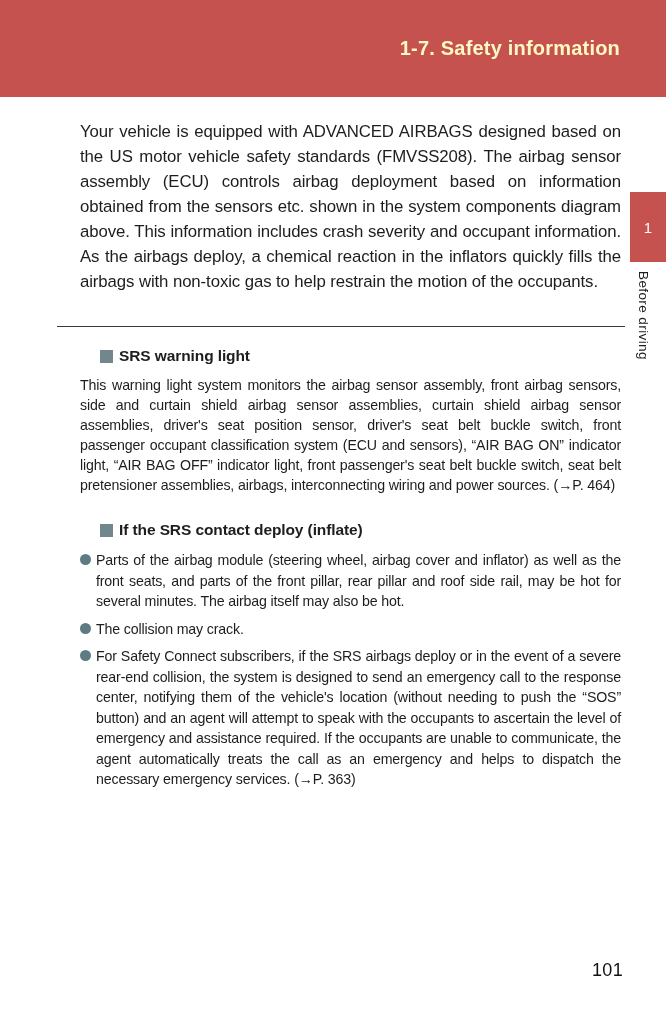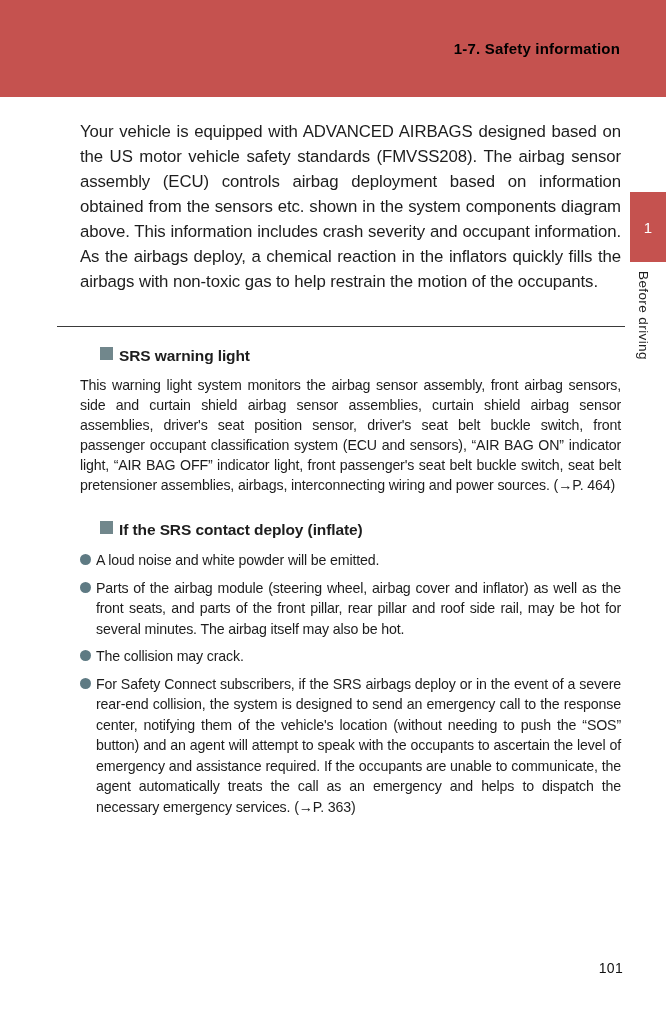--- a/index.html
+++ b/index.html
@@ -17,21 +17,21 @@
     color:var(--text-ink);
     overflow:hidden;
   }
   .header-bar{
     position:absolute;top:0;left:0;width:666px;height:97px;
     background:var(--header-red);
     display:flex;align-items:center;justify-content:flex-end;
     padding-right:46px;
   }
   .header-title{
-    color:#000000;font-size:15px;font-weight:600;letter-spacing:.2px;
+    color:#fef9c3;font-size:20px;font-weight:600;letter-spacing:.2px;
   }
   .chapter-tab{
     position:absolute;top:192px;right:0;width:36px;height:70px;
     background:var(--header-red);
     display:flex;align-items:center;justify-content:center;
   }
   .chapter-tab-number{color:#ffffff;font-size:15px;font-weight:400;}
   .chapter-tab-label{
     position:absolute;top:271px;left:633px;width:18px;height:110px;
     writing-mode:vertical-rl;
@@ -42,21 +42,21 @@
     position:absolute;top:119px;left:80px;width:541px;
     font-size:16.8px;line-height:25px;text-align:justify;
     letter-spacing:-0.1px;
   }
   .section-divider{
     position:absolute;top:326px;left:57px;width:568px;height:0;
     border-top:1px solid #3a3a3a;
   }
   .section-heading{
     position:absolute;left:63px;
-    display:flex;gap:6px;
+    display:flex;align-items:center;gap:6px;
     font-size:15.5px;font-weight:700;letter-spacing:-0.1px;padding-left:37px;
   }
   .heading-1{top:347px;}
   .heading-2{top:521px;}
   .section-marker{
     width:13px;height:13px;background:var(--section-marker);
     flex:0 0 auto;
   }
   .section-body{
     position:absolute;top:375px;left:80px;width:541px;
@@ -70,21 +70,21 @@
     position:relative;padding-left:16px;margin-bottom:7px;
     font-size:14.2px;line-height:20.5px;text-align:justify;
     letter-spacing:-0.15px;
   }
   .bullet-dot{
     position:absolute;left:0;top:4px;width:11px;height:11px;
     border-radius:50%;background:var(--bullet-dot);
   }
   .page-number{
     position:absolute;top:960px;right:43px;
-    font-size:14px;color:#111111;letter-spacing:.3px;
+    font-size:18px;color:#111111;letter-spacing:.3px;
   }
 </style>
 </head>
 <body>
 
 <div class="header-bar">
   <span class="header-title">1-7. Safety information</span>
 </div>
 
 <div class="chapter-tab">
@@ -104,24 +104,20 @@
 <p class="section-body">This warning light system monitors the airbag sensor assembly, front airbag sensors, side and curtain shield airbag sensor assemblies, curtain shield airbag sensor assemblies, driver's seat position sensor, driver's seat belt buckle switch, front passenger occupant classification system (ECU and sensors), “AIR BAG ON” indicator light, “AIR BAG OFF” indicator light, front passenger's seat belt buckle switch, seat belt pretensioner assemblies, airbags, interconnecting wiring and power sources. (→P. 464)</p>
 
 <div class="section-heading heading-2">
   <span class="section-marker"></span>
   <span>If the SRS contact deploy (inflate)</span>
 </div>
 
 <div class="bullet-list">
   <div class="bullet-item">
     <span class="bullet-dot"></span>
-    <span>A loud noise and white powder will be emitted.</span>
-  </div>
-  <div class="bullet-item">
-    <span class="bullet-dot"></span>
     <span>Parts of the airbag module (steering wheel, airbag cover and inflator) as well as the front seats, and parts of the front pillar, rear pillar and roof side rail, may be hot for several minutes. The airbag itself may also be hot.</span>
   </div>
   <div class="bullet-item">
     <span class="bullet-dot"></span>
     <span>The collision may crack.</span>
   </div>
   <div class="bullet-item">
     <span class="bullet-dot"></span>
     <span>For Safety Connect subscribers, if the SRS airbags deploy or in the event of a severe rear-end collision, the system is designed to send an emergency call to the response center, notifying them of the vehicle's location (without needing to push the “SOS” button) and an agent will attempt to speak with the occupants to ascertain the level of emergency and assistance required. If the occupants are unable to communicate, the agent automatically treats the call as an emergency and helps to dispatch the necessary emergency services. (→P. 363)</span>
   </div>

